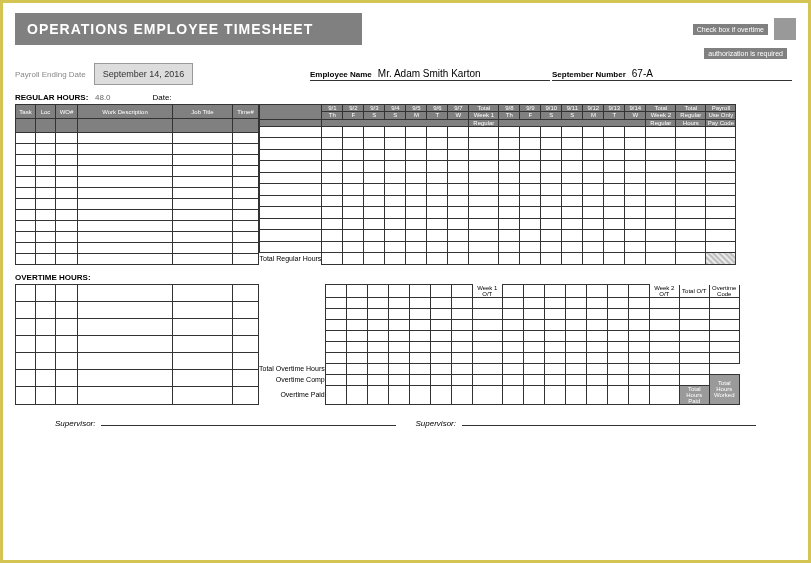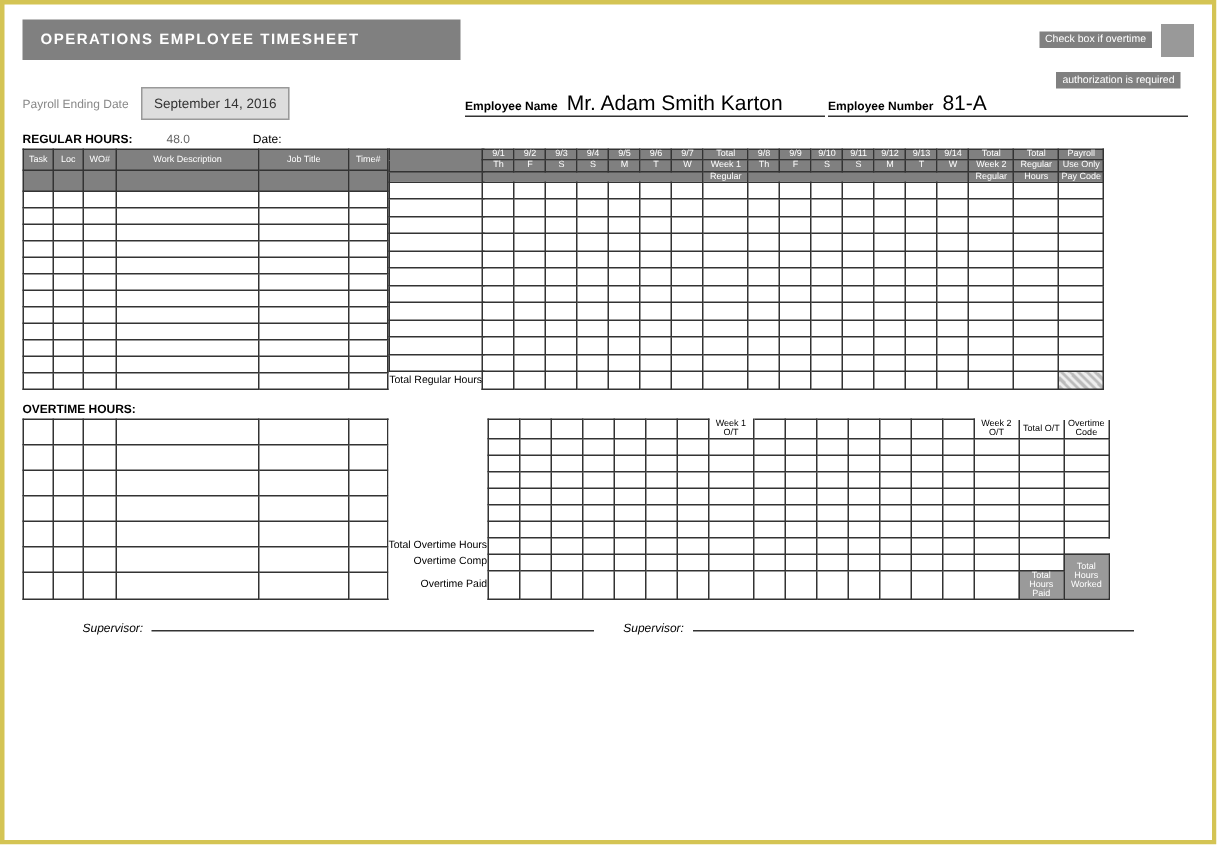--- a/index.html
+++ b/index.html
@@ -1,35 +1,35 @@
 <!DOCTYPE html>
 <html><head>
 <meta charset="utf-8">
 <style>
 *{box-sizing:border-box;margin:0;padding:0}
 body{background:#fff;font-family:Arial,sans-serif;width:811px;height:563px;overflow:hidden}
 .outer{border:3px solid #d4c454;width:811px;height:563px;padding:10px 12px}
 .header{display:flex;align-items:center;gap:0}
-.title-bar{background:#808080;color:#fff;font-weight:bold;font-size:10px;letter-spacing:1px;padding:8px 12px;width:292px}
+.title-bar{background:#808080;color:#fff;font-weight:bold;font-size:14px;letter-spacing:1px;padding:8px 12px;width:347px}
 .header-mid{flex:1}
 .header-right{display:flex;align-items:center;gap:6px}
 .checkbox-label{background:#808080;color:#fff;font-size:7px;padding:2px 4px}
 .checkbox-area{background:#999;width:22px;height:22px}
 .auth-text{background:#808080;color:#fff;font-size:7px;padding:2px 4px;position:absolute;right:24px;top:48px}
 .info-row{display:flex;align-items:center;margin-top:18px;font-size:9px}
 .info-left{display:flex;align-items:center;gap:8px;width:295px}
 .info-label{color:#888;font-size:8px}
 .date-box{background:#ddd;border:1px solid #999;padding:5px 8px;font-size:9px;color:#333}
 .emp-info{display:flex;flex-direction:row;gap:2px;flex:1}
 .emp-line{display:flex;align-items:baseline;gap:6px;border-bottom:1px solid #333;padding-bottom:1px;width:240px}
 .emp-label-sm{font-size:8px;font-weight:bold}
-.emp-val{font-size:14px}
+.emp-val{font-size:10px}
 .section-row{display:flex;margin-top:8px;font-size:8px}
 .section-label{font-weight:bold;font-size:8px;width:80px}
-.section-val{font-size:8px;color:#666;margin-left:16px}
+.section-val{font-size:8px;color:#666;}
 .date-label{font-size:8px;margin-left:auto;margin-right:6px}
 .grid-wrap{display:flex;margin-top:2px}
 .grid-left{border-collapse:collapse}
 .grid-left th,.grid-left td{border:1px solid #333;padding:0;font-size:6px;text-align:center;background:#fff}
 .grid-left th{background:#808080;color:#fff;height:14px;font-weight:normal}
 .grid-left td{height:11px}
 .col-task{width:20px}.col-loc{width:20px}.col-wo{width:22px}.col-desc{width:95px}.col-job{width:60px}.col-time{width:26px}
 .col-thead{width:52px}
 .grid-days{border-collapse:collapse}
 .grid-days th,.grid-days td{border:1px solid #333;padding:0;font-size:6px;text-align:center;background:#fff}
@@ -64,22 +64,22 @@
   <div class="info-left">
     <span class="info-label">Payroll Ending Date</span>
     <span class="date-box">September 14, 2016</span>
   </div>
   <div class="emp-info">
     <div class="emp-line">
       <span class="emp-label-sm">Employee Name</span>
       <span class="emp-val">Mr. Adam Smith Karton</span>
     </div>
     <div class="emp-line">
-      <span class="emp-label-sm">Employee Number</span>
-      <span class="emp-val">81-A</span>
+      <span class="emp-label-sm">September Number</span>
+      <span class="emp-val">67-A</span>
     </div>
   </div>
 </div>
 
 <div class="section-row">
   <span class="section-label">REGULAR HOURS:</span>
   <span class="section-val">48.0</span>
   <span class="date-label" style="margin-left:42px">Date:</span>
 </div>
 

